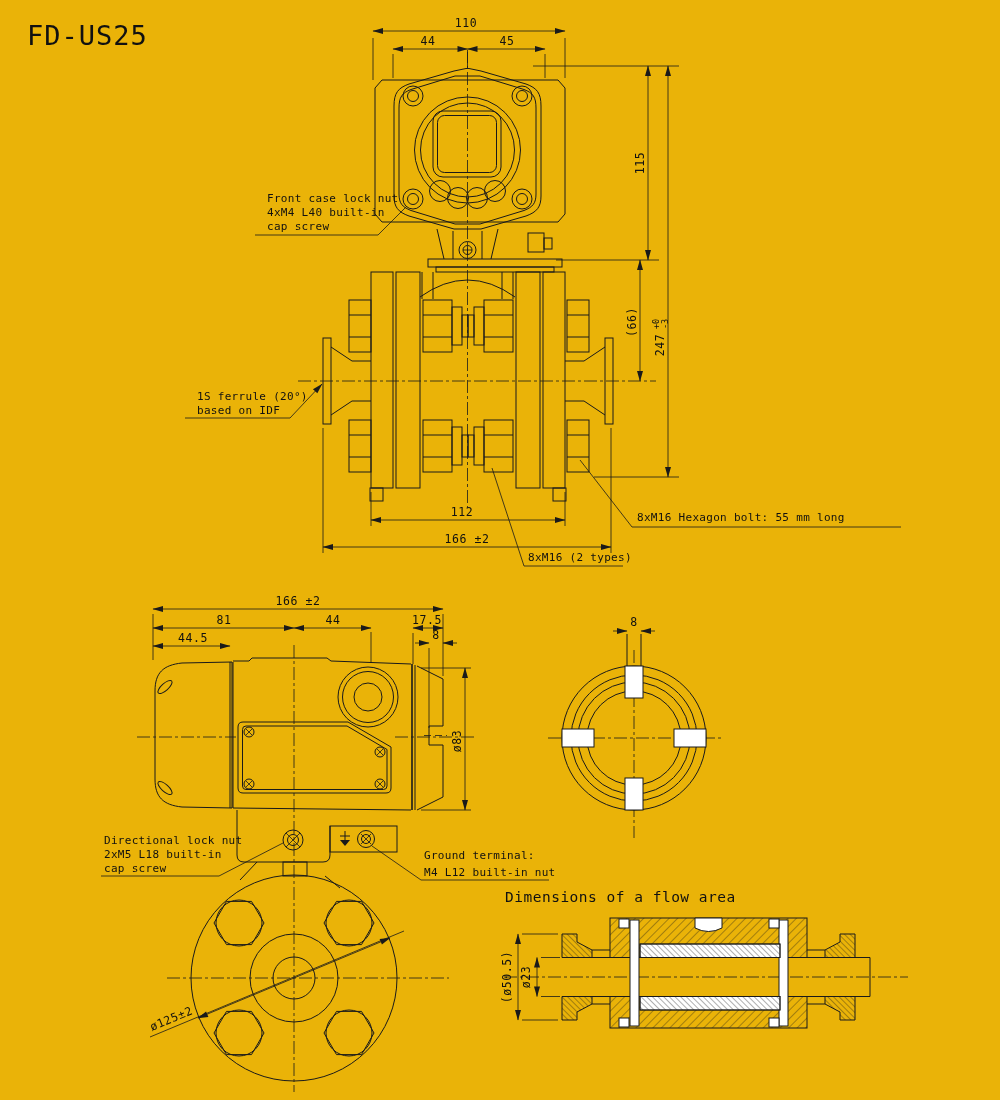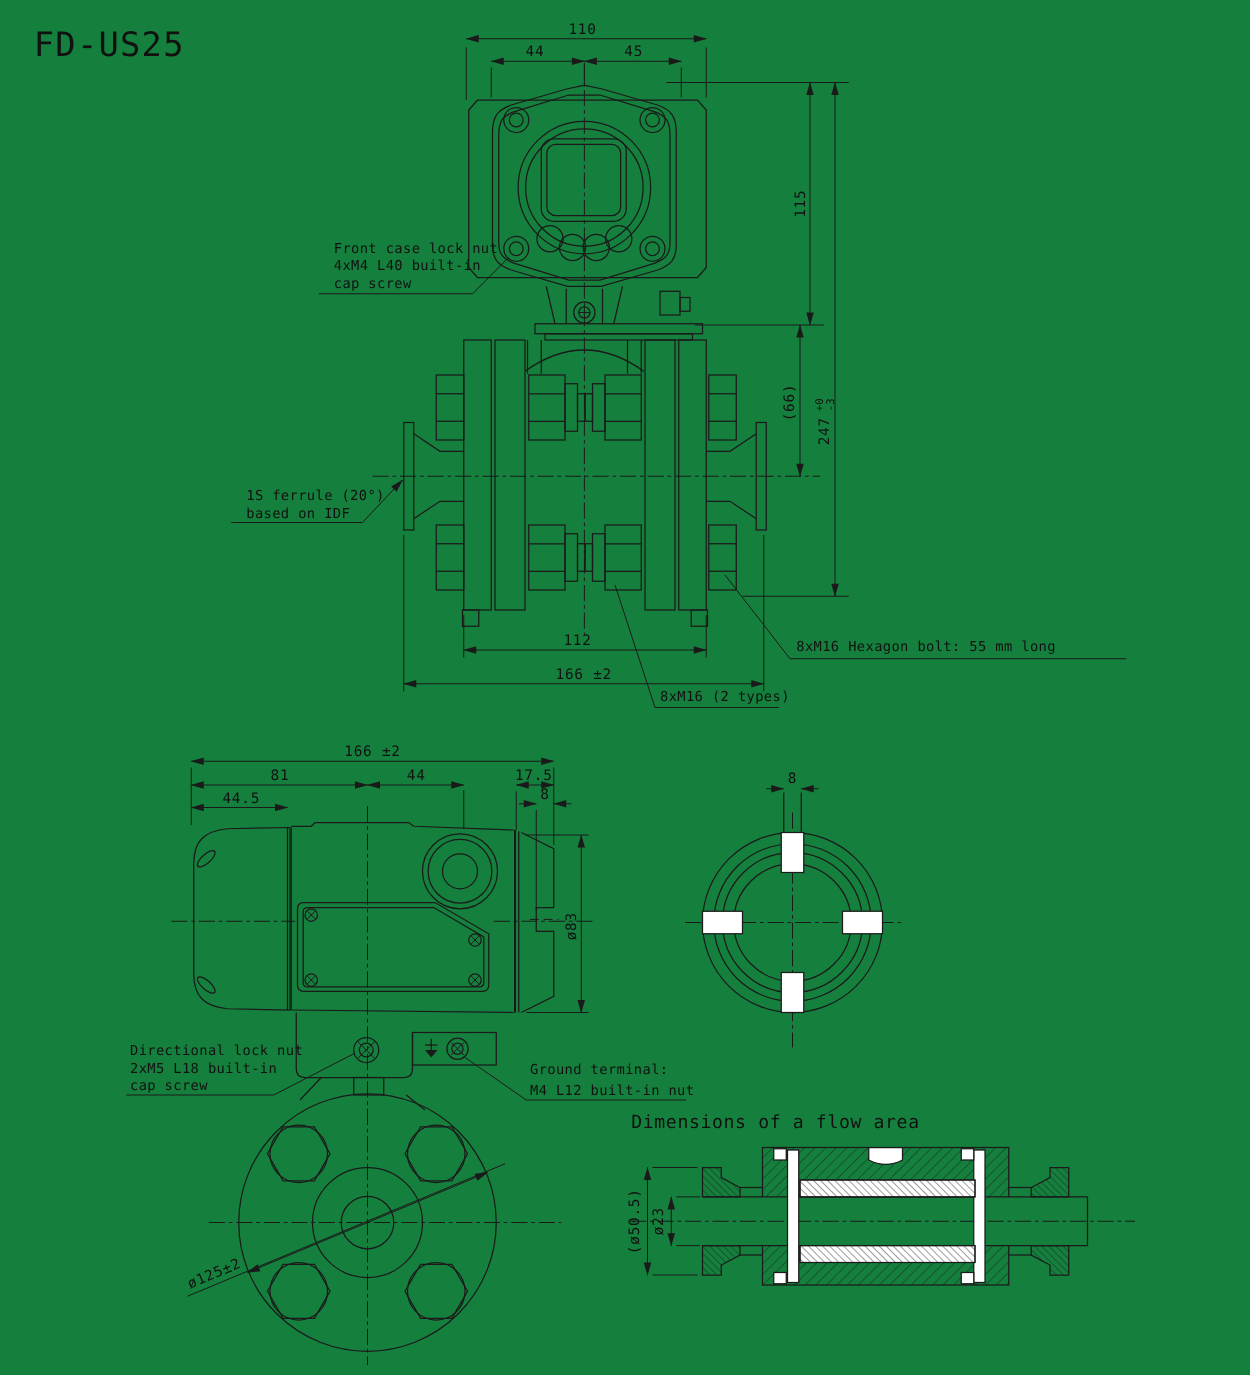--- a/index.html
+++ b/index.html
@@ -1,16 +1,16 @@
 <!DOCTYPE html>
 <html><head>
 <meta charset="utf-8">
 <style>
   html,body{margin:0;padding:0;background:#ffffff;}
-  .page{position:relative;width:1000px;height:1100px;background:#15803d;overflow:hidden;}
+  .page{position:relative;width:1000px;height:1100px;background:#eab308;overflow:hidden;}
   svg{position:absolute;left:0;top:0;}
   .ln{fill:none;stroke:#1a1a1a;stroke-width:1;}
   .lnb{fill:none;stroke:#1a1a1a;stroke-width:1.6;}
   .dim{fill:none;stroke:#1a1a1a;stroke-width:0.8;}
   .cl{fill:none;stroke:#1a1a1a;stroke-width:0.8;stroke-dasharray:13 3 3 3;}
   .dash{fill:none;stroke:#1a1a1a;stroke-width:0.8;stroke-dasharray:7 4;}
   .wh{fill:#ffffff;stroke:#1a1a1a;stroke-width:1;}
   .ma{marker-start:url(#ar);marker-end:url(#ar);}
   .me{marker-end:url(#ar);}
   text{font-family:"DejaVu Sans Mono","Liberation Mono",monospace;fill:#111;}

